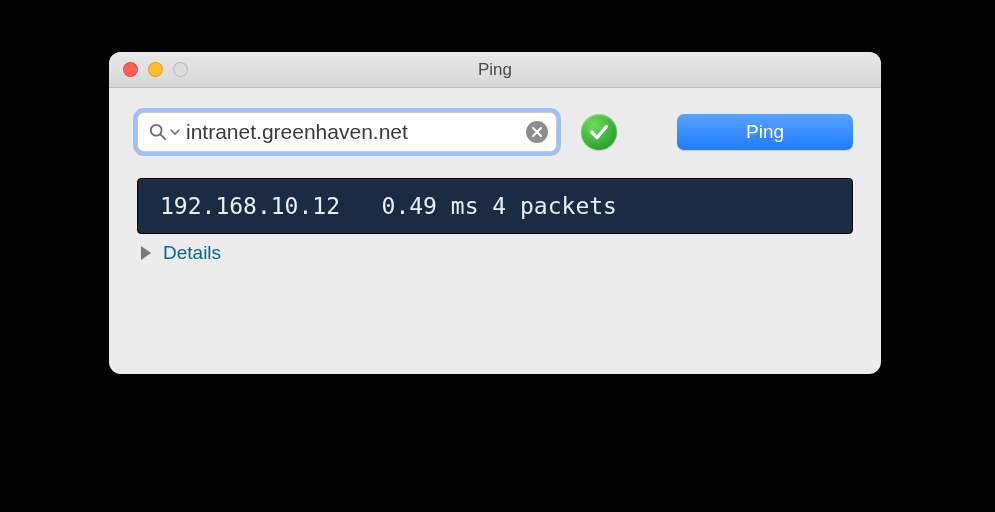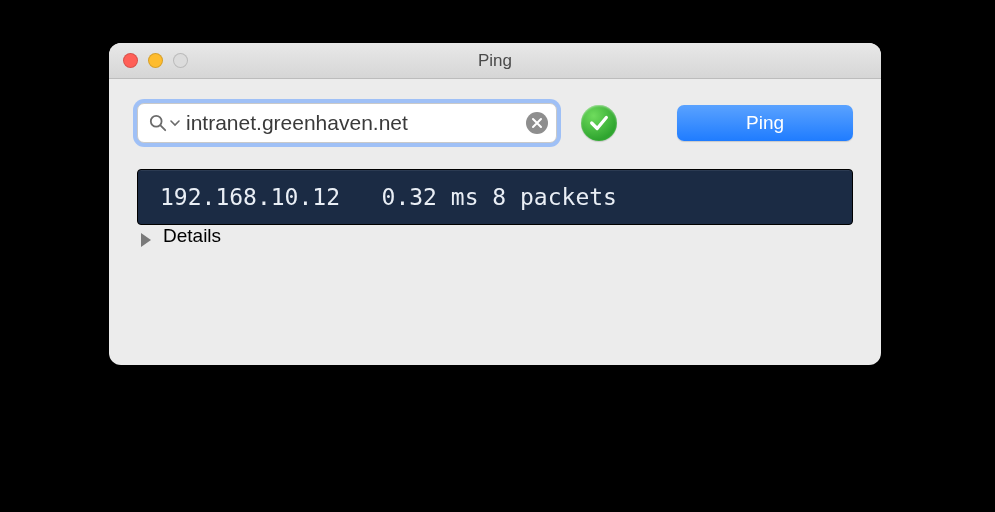--- a/index.html
+++ b/index.html
@@ -9,21 +9,21 @@
     height: 512px;
     background: #000;
     font-family: -apple-system, "Helvetica Neue", Arial, sans-serif;
     display: flex;
     align-items: flex-start;
     justify-content: flex-start;
   }
   .window {
     position: absolute;
     left: 109px;
-    top: 43px;
+    top: 52px;
     width: 772px;
     height: 322px;
     background: #ececec;
     border-radius: 12px;
     box-shadow: 0 20px 40px rgba(0,0,0,0.5), 0 0 0 1px rgba(0,0,0,0.1);
     overflow: hidden;
   }
   .titlebar {
     height: 36px;
     background: linear-gradient(#e8e8e8, #d6d6d6);
@@ -134,26 +134,26 @@
     display: flex;
     align-items: center;
     padding: 0 22px;
     font-family: "Menlo", "Consolas", monospace;
     font-size: 23px;
     color: #e9eef5;
     white-space: pre;
     box-shadow: inset 0 1px 0 rgba(255,255,255,0.08);
   }
   .details {
-    margin-top: 0;
-    display: flex;
-    align-items: flex-end;
+    margin-top: 8px;
+    display: flex;
+    align-items: center;
     gap: 12px;
     font-size: 19px;
-    color: #000000;
+    color: #0369a1;
     cursor: pointer;
     width: fit-content;
   }
   .disclosure {
     width: 0; height: 0;
     border-top: 7px solid transparent;
     border-bottom: 7px solid transparent;
     border-left: 10px solid #7a7a7a;
     margin-left: 4px;
   }
@@ -202,21 +202,21 @@
           </svg>
       </div>
 
       <div class="spacer"></div>
 
       <button class="ping-btn">Ping</button>
 
     </div>
 
     <div class="result">
-      <span>192.168.10.12   0.32 ms 8 packets</span>
+      <span>192.168.10.12   0.49 ms 4 packets</span>
     </div>
 
     <div class="details">
       <span class="disclosure"></span>
       <span>Details</span>
     </div>
 
   </div>
 
 </div>

